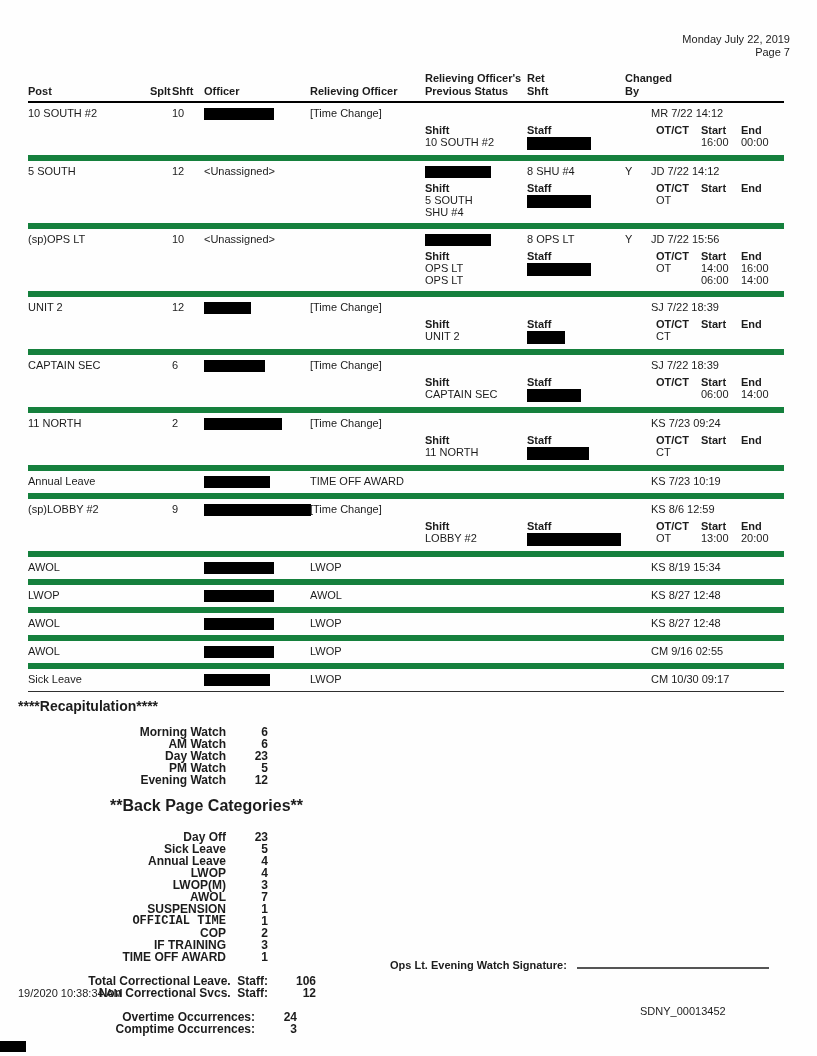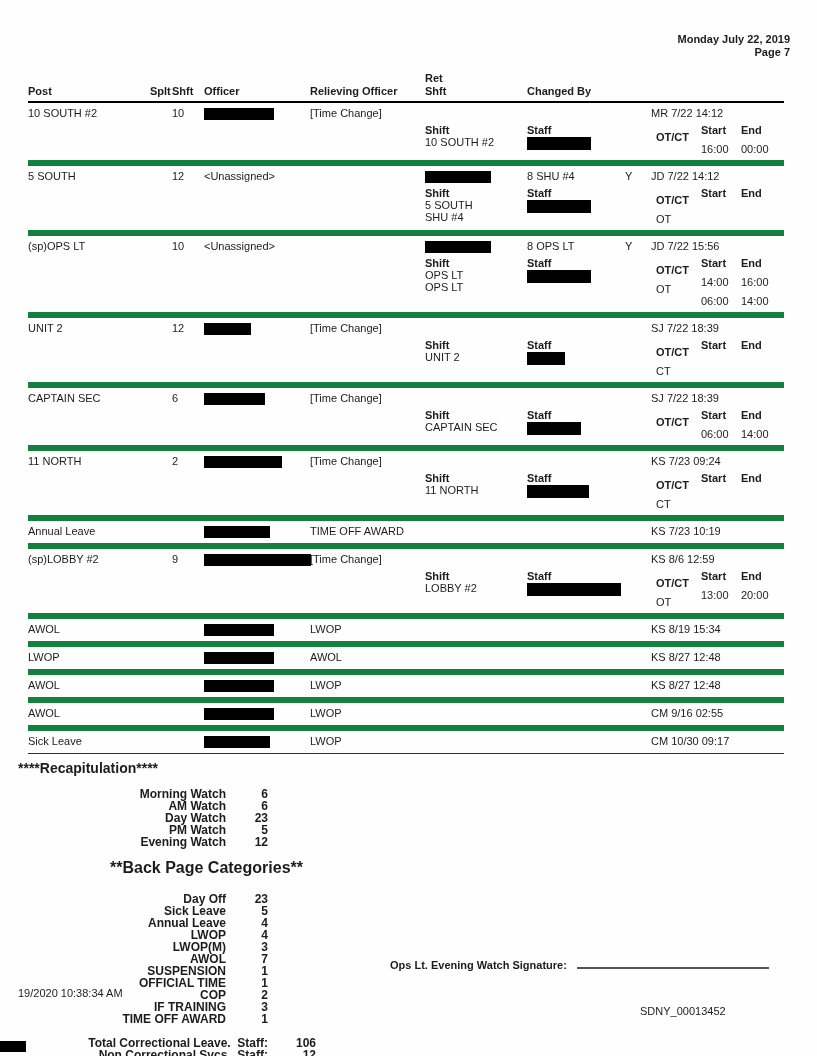--- a/index.html
+++ b/index.html
@@ -1,40 +1,40 @@
 <!DOCTYPE html>
 <html><head>
 <meta charset="utf-8">
 <style>
   html,body{margin:0;padding:0;background:#ffffff;}
   .page{
     position:relative;width:817px;height:1056px;background:#fefefe;
     font-family:"Liberation Sans", sans-serif;color:#1c1c1c;overflow:hidden;
   }
   
-  .date-block{position:absolute;top:33px;right:27px;text-align:right;font-weight:bold;font-size:11px;line-height:13px;}
+  .date-block{position:absolute;top:33px;right:27px;text-align:right;font-weight:normal;font-size:11px;line-height:13px;}
   
   .content{position:absolute;top:72px;left:18px;width:772px;}
   .tablewrap{margin-left:10px;width:756px;}
   .t-grid{display:grid;grid-template-columns:122px 22px 26px 108px 115px 102px 98px 26px 137px;}
   .c{font-size:11px;line-height:13px;min-width:0;}
   .c-officer{padding-left:6px;}
   .c-new,.c-rel,.c-prev,.c-ret,.c-chg{padding-left:4px;}
   .thead{font-weight:bold;padding-bottom:3px;}
   .thead .c{display:flex;flex-direction:column;justify-content:flex-end;}
   .tbody{border-top:2px solid #000;border-bottom:1px solid #2f2f2f;}
   .t-row{padding:4px 0 5px;}
   .t-row + .t-row{border-top:6px solid #15803d;}
   .detail{margin-top:4px;}
   .lbl{font-weight:bold;line-height:12px;}
   .dline{line-height:12px;}
   .redact{background:#000;margin-top:1px;}
   .times{padding-left:9px;}
   .times-row{display:flex;line-height:12px;}
-  .t-otct{width:45px;flex:none;margin-top:7px;}
+  .t-otct{width:45px;flex:none;}
   .t-start{width:40px;flex:none;}
   .t-end{width:34px;flex:none;}
   
   .recap{margin-top:6px;font-size:11px;}
   .recap-title{font-weight:bold;font-size:14px;margin:0 0 12px 0;}
   .recap-line{display:flex;line-height:12px;font-weight:bold;font-size:12px;gap:24px;}
   .rlbl{text-align:right;white-space:pre;}
   .rval{text-align:right;}
   .back-title{font-weight:bold;font-size:16px;margin:11px 0 16px 92px;}
   .totals-block{margin-top:12px;}
@@ -68,20 +68,24 @@
         </div>
         <div class="c">
           <span>Shft</span>
         </div>
         <div class="c c-officer">
           <span>Officer</span>
         </div>
         <div class="c c-rel">
           <span>Relieving Officer</span>
         </div>
+        <div class="c c-prev">
+          <span>Relieving Officer's</span>
+          <span>Previous Status</span>
+        </div>
         <div class="c c-ret">
           <span>Ret</span>
           <span>Shft</span>
         </div>
         <div class="c c-chg">
           <span>Changed By</span>
         </div>
       </div>
 
       <div class="tbody">
@@ -534,21 +538,21 @@
           </div>
           <div class="recap-line">
             <div class="rlbl" style="width: 208px;">AWOL</div>
             <div class="rval" style="width: 18px;">7</div>
           </div>
           <div class="recap-line">
             <div class="rlbl" style="width: 208px;">SUSPENSION</div>
             <div class="rval" style="width: 18px;">1</div>
           </div>
           <div class="recap-line">
-            <div class="rlbl" style="width: 208px;">OFFICIAL TIME</div>
+            <div class="rlbl" style="width: 208px; font-family: Liberation Mono, monospace;">OFFICIAL TIME</div>
             <div class="rval" style="width: 18px;">1</div>
           </div>
           <div class="recap-line">
             <div class="rlbl" style="width: 208px;">COP</div>
             <div class="rval" style="width: 18px;">2</div>
           </div>
           <div class="recap-line">
             <div class="rlbl" style="width: 208px;">IF TRAINING</div>
             <div class="rval" style="width: 18px;">3</div>
           </div>

